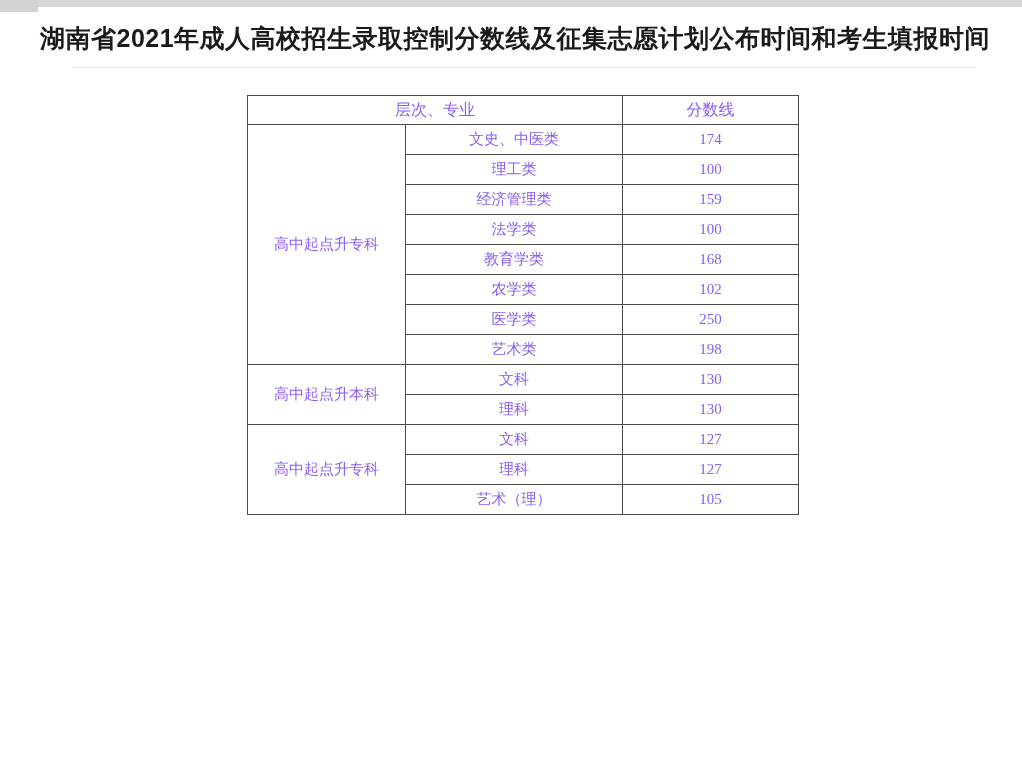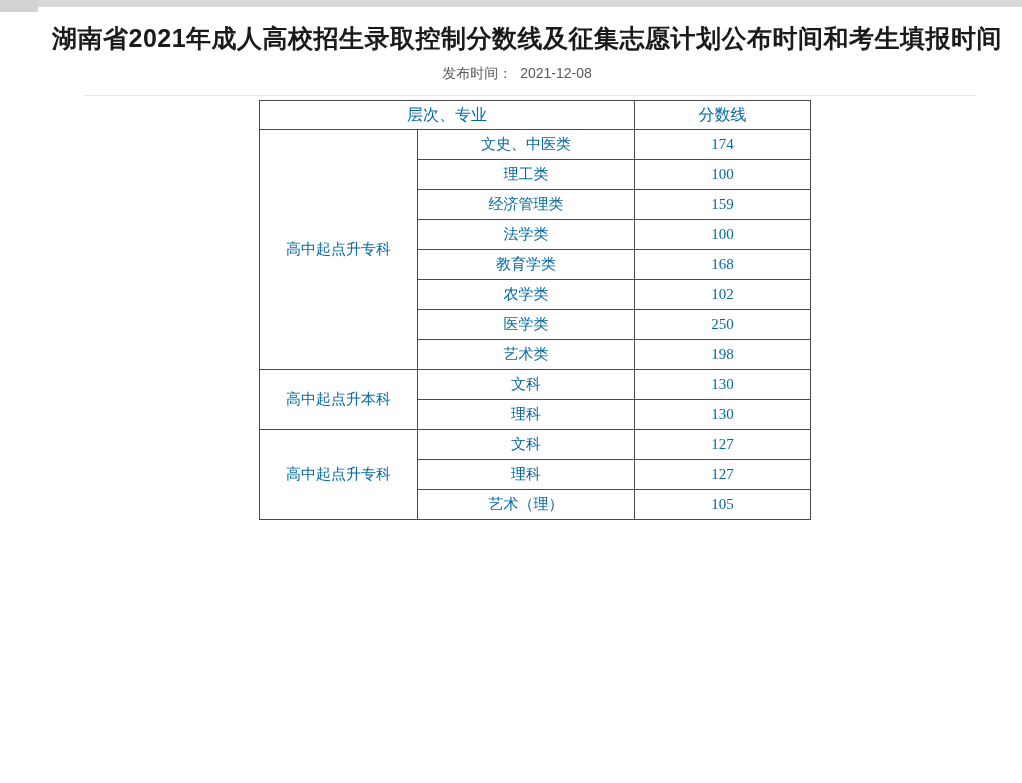--- a/index.html
+++ b/index.html
@@ -8,21 +8,20 @@
     background: #ffffff;
     font-family: "Liberation Serif", "DejaVu Serif", serif;
     color: #333333;
   }
   .page {
     position: relative;
     width: 1022px;
     height: 783px;
     background: #ffffff;
     overflow: hidden;
-    padding-left: 12px;
   }
   .top-bar {
     width: 100%;
     height: 7px;
     background: #d8d8d8;
   }
   .top-bar-corner {
     position: absolute;
     left: 0; top: 0;
     width: 38px;
@@ -46,26 +45,26 @@
     font-size: 14px;
     color: #595959;
   }
   .pub-line .pub-date { margin-left: 8px; }
   .divider {
     margin: 12px 47px 0 72px;
     height: 1px;
     background: #e7e7e7;
   }
   table.score-table {
-    margin: 4px 0 0 247px;
+    margin: 27px 0 0 247px;
     width: 551px;
     border-collapse: collapse;
     table-layout: fixed;
     font-size: 15px;
-    color: #0369a1;
+    color: #8b5cf6;
   }
   table.score-table th,
   table.score-table td {
     border: 1px solid #4a4a4a;
     text-align: center;
     vertical-align: middle;
     height: 30px;
     padding: 0 4px;
     font-weight: normal;
   }
@@ -94,23 +93,20 @@
 </style>
 </head>
 <body>
 
 <div class="page">
   <div class="top-bar"></div>
   <div class="top-bar-corner"></div>
 
   <h1 class="title">湖南省2021年成人高校招生录取控制分数线及征集志愿计划公布时间和考生填报时间</h1>
 
-  <div class="pub-line">
-    <span class="pub-label">发布时间：</span><span class="pub-date">2021-12-08</span>
-  </div>
 
   <div class="divider"></div>
 
   <table class="score-table">
     <colgroup>
       <col style="width:158px">
       <col style="width:217px">
       <col style="width:176px">
     </colgroup>
     <thead>

